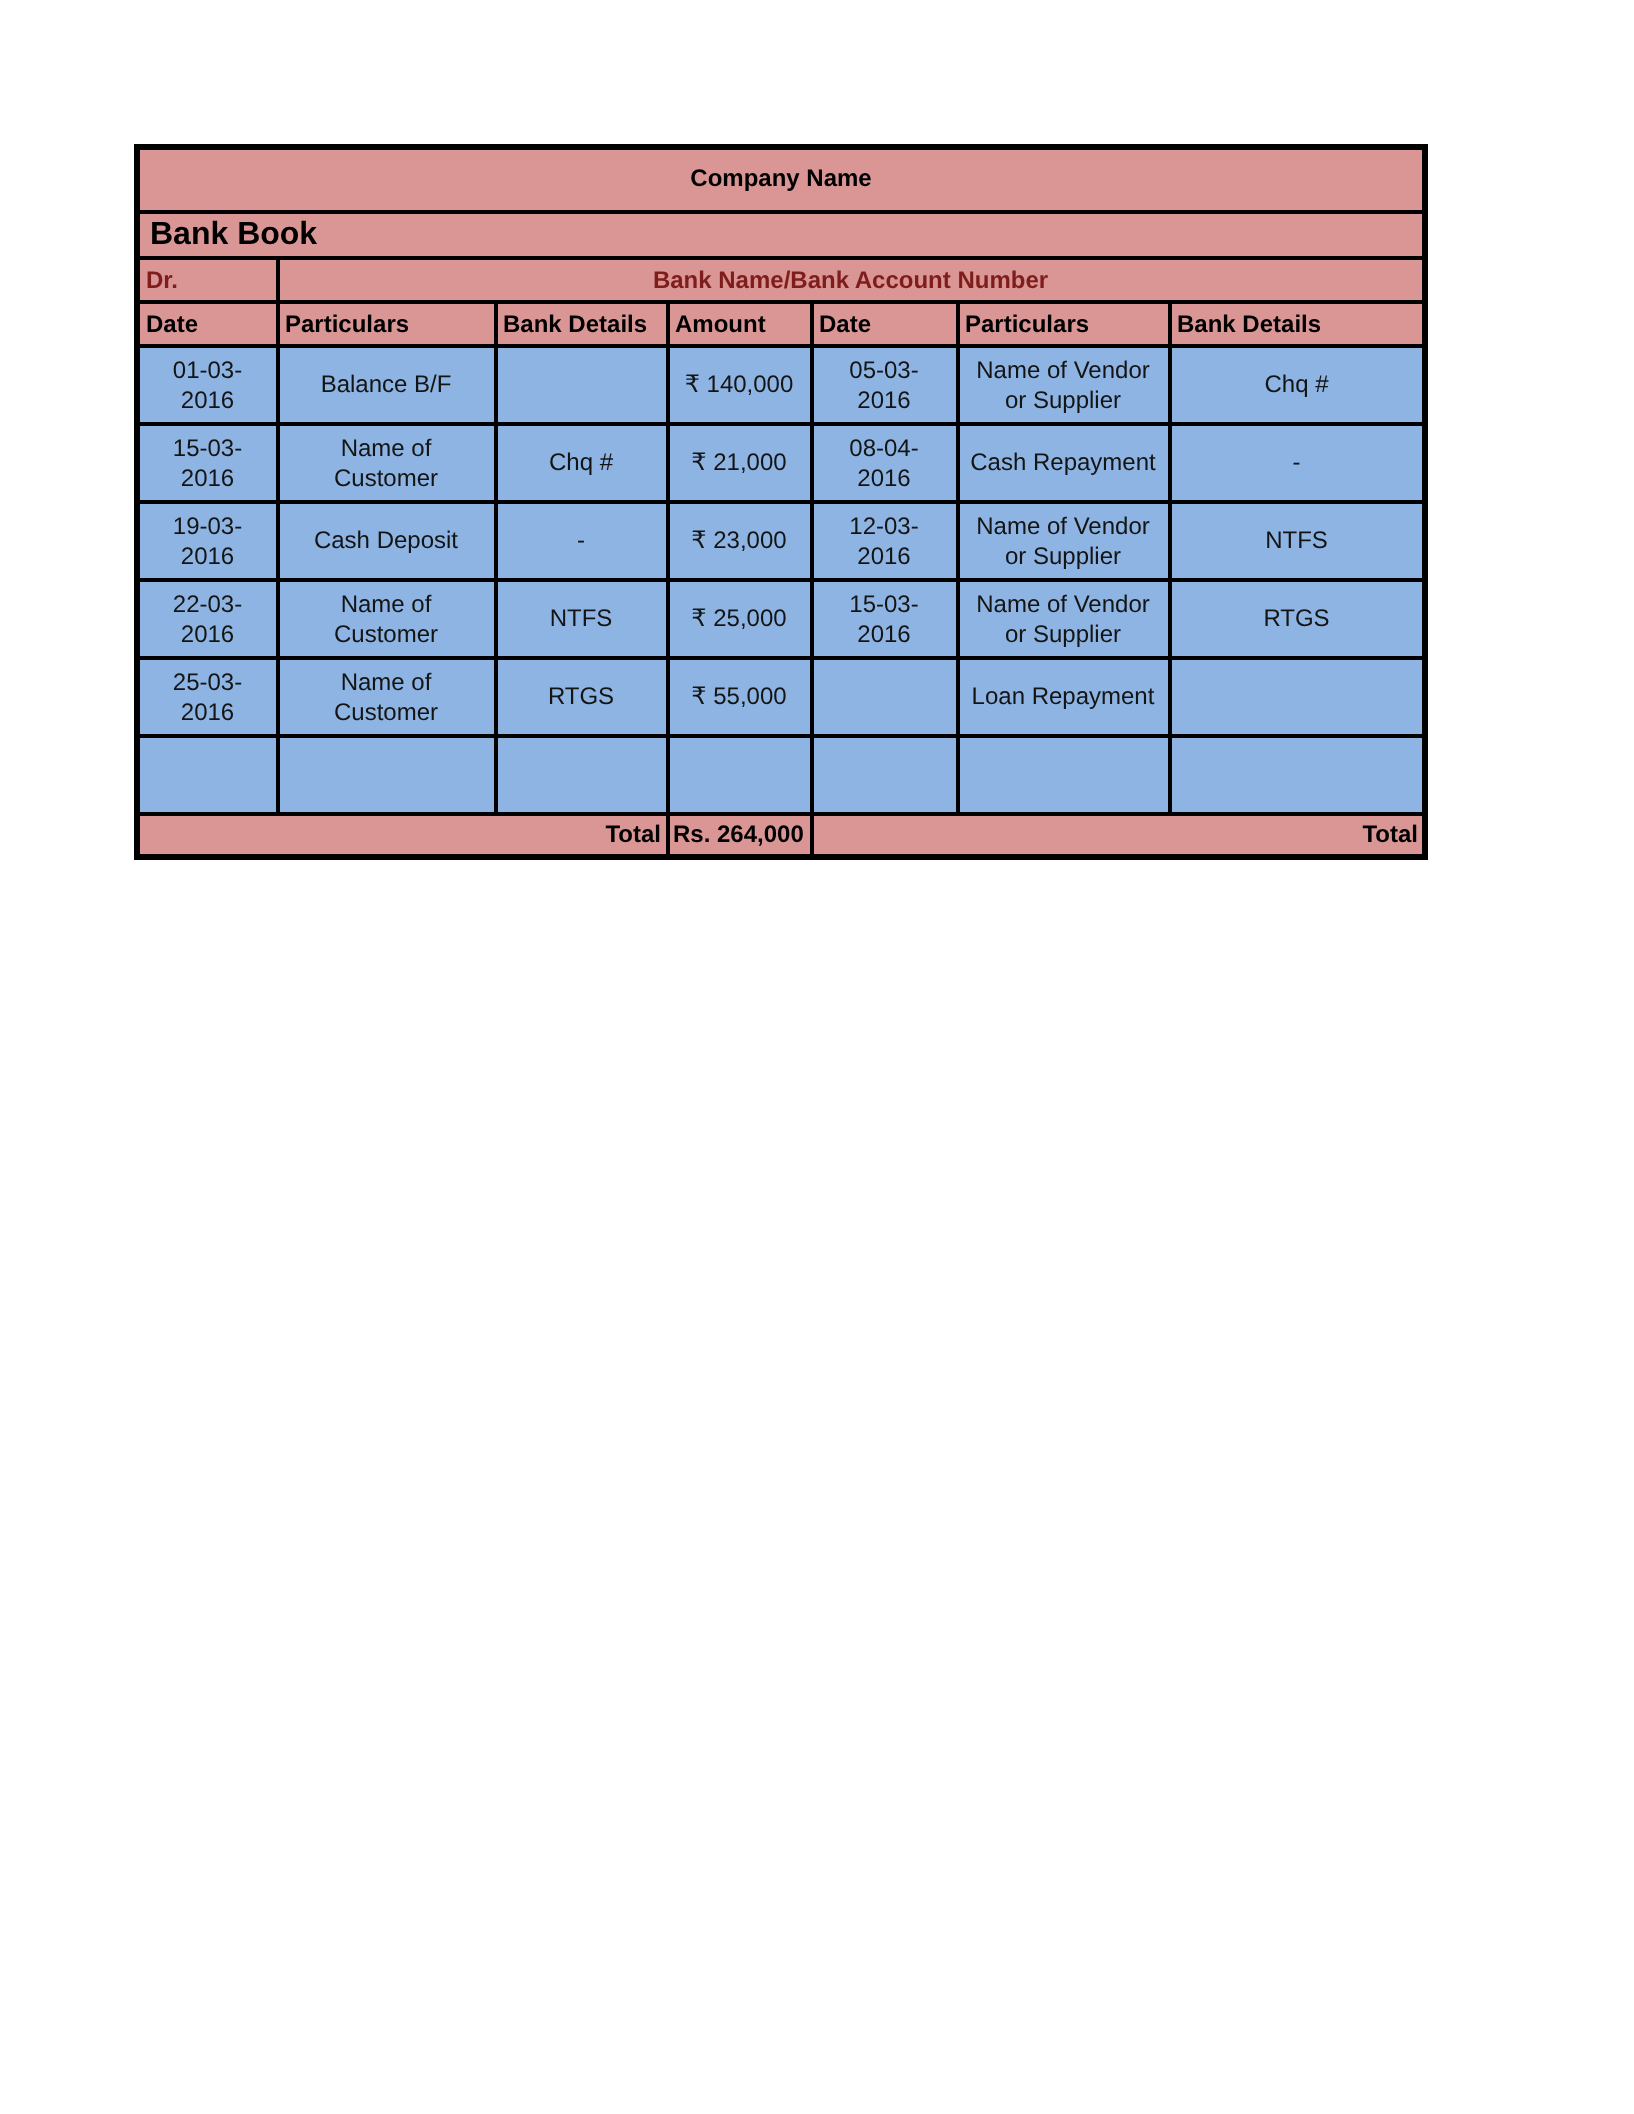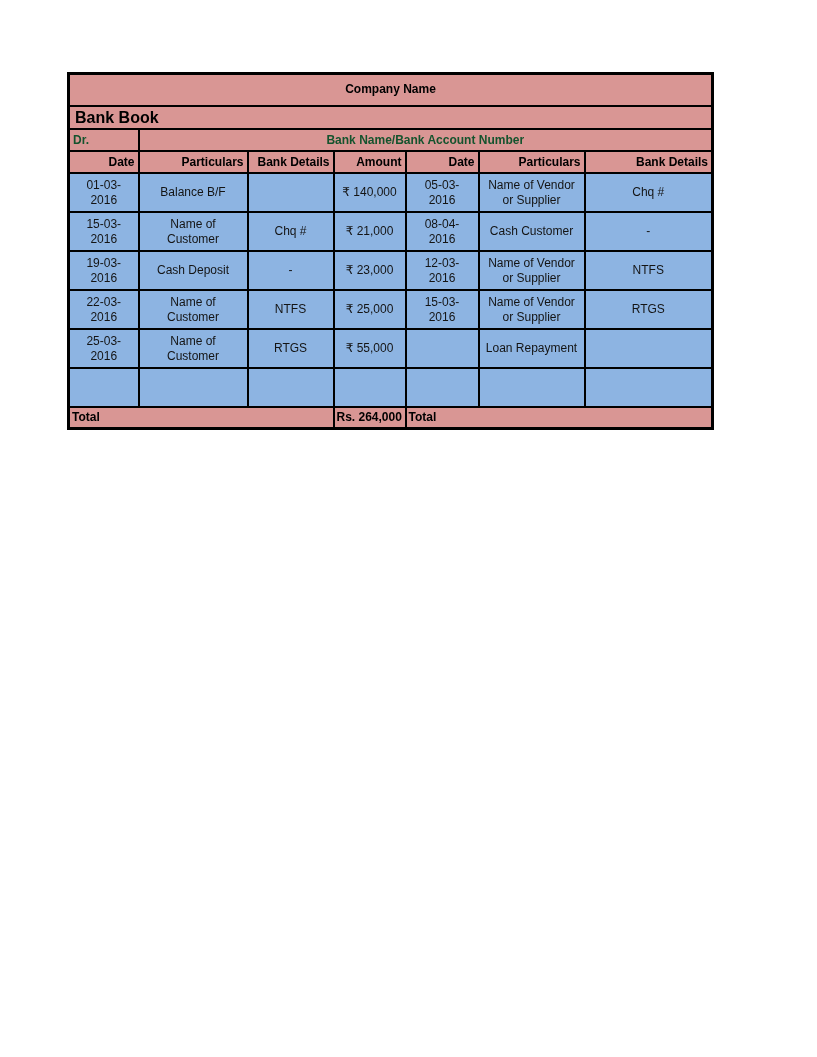--- a/index.html
+++ b/index.html
@@ -45,46 +45,46 @@
     text-align: left;
     font-weight: bold;
     font-size: 16px;
     height: 14px;
     color: #000;
   }
   tr.dr-row td {
     background: var(--header-bg);
     font-weight: bold;
     height: 22px;
-    color: #14532d;
+    color: #7f1d1d;
     padding: 0 3px;
   }
   tr.dr-row td.bank-name { text-align: center; }
   tr.colhead-row td {
     background: var(--header-bg);
     font-weight: bold;
     height: 22px;
-    text-align: right;
+    text-align: left;
     color: #000;
     padding: 0 3px;
   }
   tr.data-row td {
     background: var(--row-bg);
     text-align: center;
     height: 39px;
     color: #141414;
   }
   tr.total-row td {
     background: var(--header-bg);
     font-weight: bold;
     height: 21px;
     color: #000;
     padding: 0 2px;
   }
-  tr.total-row td.total-label { text-align: left; }
+  tr.total-row td.total-label { text-align: right; }
   tr.total-row td.total-amount { text-align: left; }
 </style>
 </head>
 <body>
 
 <div class="sheet">
   <table class="bankbook">
     <colgroup>
       <col style="width:70px">
         <col style="width:109px">
@@ -128,21 +128,21 @@
       <td>Name of Vendor or Supplier</td>
       <td>Chq #</td>
     </tr>
 
     <tr class="data-row">
       <td>15-03-2016</td>
       <td>Name of Customer</td>
       <td>Chq #</td>
       <td>₹ 21,000</td>
       <td>08-04-2016</td>
-      <td>Cash Customer</td>
+      <td>Cash Repayment</td>
       <td>-</td>
     </tr>
 
     <tr class="data-row">
       <td>19-03-2016</td>
       <td>Cash Deposit</td>
       <td>-</td>
       <td>₹ 23,000</td>
       <td>12-03-2016</td>
       <td>Name of Vendor or Supplier</td>

